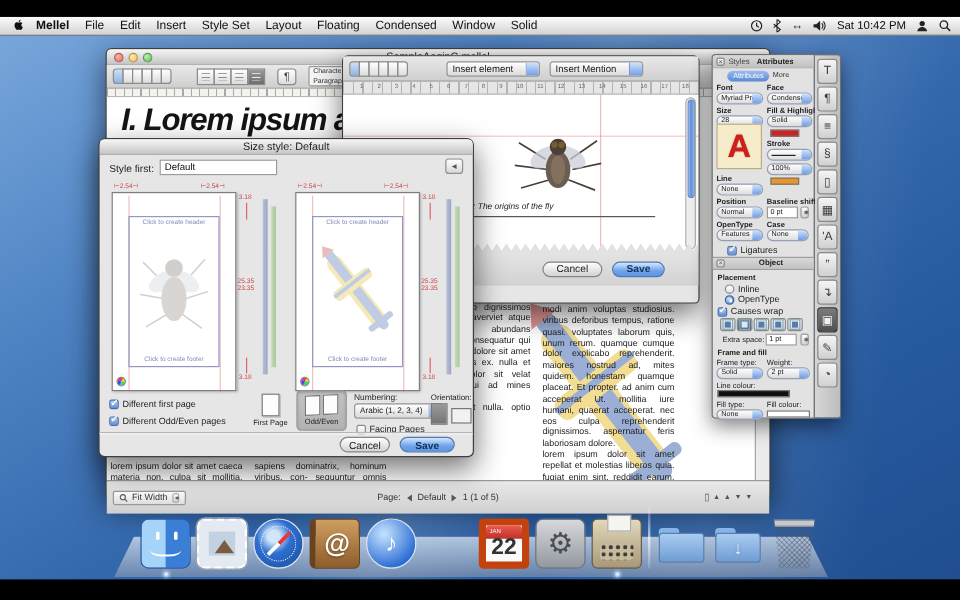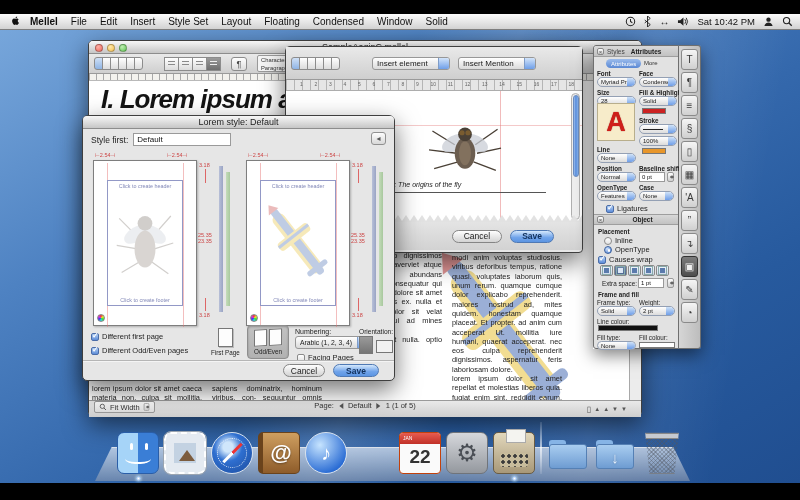--- a/index.html
+++ b/index.html
@@ -74,29 +74,29 @@
  background-image:repeating-linear-gradient(90deg,#a8a8a8 0 1px,transparent 1px 7px)}
 #doc-content{position:relative;background:#fff;height:319px;overflow:hidden}
 #doc-heading{position:absolute;left:12px;top:3px;font-size:26px;font-weight:bold;font-style:italic;
  letter-spacing:-1px;color:#141414;white-space:nowrap}
 .col{position:absolute;width:110px;font-size:7.4px;line-height:9.3px;text-align:justify;color:#232323;z-index:2}
 .col p{margin:0}
 #plane-doc{position:absolute;left:352px;top:150px;width:128px;height:205px;opacity:.55;z-index:1}
 #doc-vscroll{position:absolute;right:0;top:0;bottom:0;width:12px;background:#ececec;border-left:1px solid #a8a8a8}
 .thumb{position:absolute;left:1.5px;width:8px;border-radius:4px;
  background:linear-gradient(90deg,#9cc0ee,#5a8ede 45%,#86b2ea);border:1px solid #6a8cc0}
-#doc-status{height:17px;background:linear-gradient(#e9e9e9,#cfcfcf);border-top:1px solid #9a9a9a;
- display:flex;font-size:7.5px;color:#333;position:relative}
+#doc-status{height:28px;background:linear-gradient(#e9e9e9,#cfcfcf);border-top:1px solid #9a9a9a;
+ display:flex;align-items:center;font-size:7.5px;color:#333;position:relative}
 #zoom-ctl{display:flex;align-items:center;gap:3px;margin-left:5px;border:1px solid #999;border-radius:2px;
  background:linear-gradient(#fff,#ddd);height:12px;padding:0 4px}
 #doc-pagenav{position:absolute;left:50%;transform:translateX(-50%);display:flex;gap:5px;align-items:center}
 #doc-pager{margin-left:auto;margin-right:14px;display:flex;gap:3px;align-items:center;font-size:6px;color:#555}
 
 #hdrwin{left:285px;top:46px;width:298px;height:207px;z-index:8}
-#hdr-toolbar{height:33px;gap:8px}
+#hdr-toolbar{height:21px;gap:8px}
 #hdr-ruler{height:11px;background:linear-gradient(#f6f5f1,#e7e6e0);border-bottom:1px solid #adadad;
  display:flex;justify-content:space-between;padding:1px 8px 0 14px;font-size:5px;color:#666;
  background-image:repeating-linear-gradient(90deg,#b5b5b5 0 1px,transparent 1px 8px)}
 #hdr-content{position:relative;background:#fff;height:131px;overflow:hidden}
 #hdr-guide-v{position:absolute;left:214px;top:0;bottom:0;width:1px;background:rgba(228,120,120,.5)}
 #hdr-guide-h{position:absolute;left:0;right:0;top:34px;height:1px;background:rgba(228,120,120,.4)}
 #hdr-fly{position:absolute;left:133px;top:28px;width:92px;height:60px}
 #hdr-caption{position:absolute;left:95px;top:90px;font-size:7px;font-style:italic;color:#222;white-space:nowrap}
 #hdr-rule{position:absolute;left:95px;top:101px;width:165px;height:1px;background:#555}
 #hdr-vscroll{position:absolute;right:2px;top:2px;bottom:2px;width:9px;background:#eee;border:1px solid #b0b0b0;border-radius:5px}
@@ -191,21 +191,21 @@
 .dk-mail::after{content:'';position:absolute;left:8px;top:9px;right:8px;bottom:9px;background:#c3d2e2}
 .dk-mail::before{content:'';position:absolute;left:13px;top:16px;width:0;height:0;z-index:1;
  border-left:8px solid transparent;border-right:8px solid transparent;border-bottom:11px solid #7c5c3e}
 .dk-safari{border-radius:50%;background:radial-gradient(circle at 40% 35%,#cfe6fb 0 14%,#2f6fd0 40%,#1a4a9c 100%);border:1px solid #d8e2ee}
 .dk-safari::before{content:'';position:absolute;inset:5px;border:1.5px dotted rgba(255,255,255,.85);border-radius:50%}
 .dk-safari::after{content:'';position:absolute;left:50%;top:50%;width:3px;height:26px;margin:-13px 0 0 -1.5px;
  background:linear-gradient(#e33 50%,#fff 50%);transform:rotate(45deg)}
 .dk-abook{background:linear-gradient(#cf9f60,#8e5c2a);border:1px solid #6a431c;border-left:5px solid #6a431c;border-radius:5px}
 .dk-abook .dk-g{font-size:22px;font-weight:bold;text-shadow:0 1px 2px rgba(0,0,0,.4)}
 .dk-itunes{border-radius:50%;background:radial-gradient(circle at 35% 30%,#c6e4ff,#2a6cd4 75%);border:1px solid #d8e2ee}
-.dk-ical{background:#fafafa;border:1px solid #c2410c;border-radius:4px}
+.dk-ical{background:#fafafa;border:6px solid #c2410c;border-radius:4px}
 .dk-ical::before{content:'';position:absolute;left:0;right:0;top:0;height:11px;background:linear-gradient(#e85c50,#c03028);border-radius:3px 3px 0 0}
 .dk-month{position:absolute;left:3px;top:2px;font-size:5px;color:#fff;z-index:1}
 .dk-ical .dk-g{font-size:19px;font-weight:bold;color:#333;padding-top:8px}
 .dk-sysprefs{background:linear-gradient(#d6d8dc,#94989e);border:1px solid #70747a;border-radius:7px}
 .dk-sysprefs .dk-g{color:#4a4e55;font-size:24px}
 .dk-mellel{background:linear-gradient(#e2d8bc,#a89878);border:1px solid #6a5c44;border-radius:5px}
 .dk-mellel::before{content:'';position:absolute;left:12px;top:-4px;width:18px;height:12px;background:#f4f4f0;border:1px solid #aaa}
 .dk-mellel::after{content:'';position:absolute;left:6px;bottom:6px;right:6px;height:14px;border-radius:3px;
  background:radial-gradient(circle,#3a3a3a 1.5px,transparent 2px) 0 0/6px 6px #c8bc9c}
 .dk-sep{width:2px;height:52px;border-radius:0;background:linear-gradient(rgba(255,255,255,.1),rgba(255,255,255,.65),rgba(255,255,255,.1))}
@@ -440,21 +440,21 @@
       </svg>
     </div>
     <div id="hdr-footer">
       <span class="btn">Cancel</span>
       <span class="btn primary">Save</span>
     </div>
   </div>
 
   <div class="win" id="dlg">
     <div class="tbar">
-      <span>Lorem style: Default</span>
+      <span>Size style: Default</span>
     </div>
     <div id="dlg-name-row">
       <span>Style first:</span>
       <span id="dlg-name-input">Default</span>
     </div>
     <span id="dlg-gear">◂</span>
 
     <div class="pv-group" style="left:10px">
       <span class="pv-mlab" style="left:2px">⊢<span>2.54</span>⊣</span>
       <span class="pv-mlab" style="left:74px">⊢<span>2.54</span>⊣</span>

